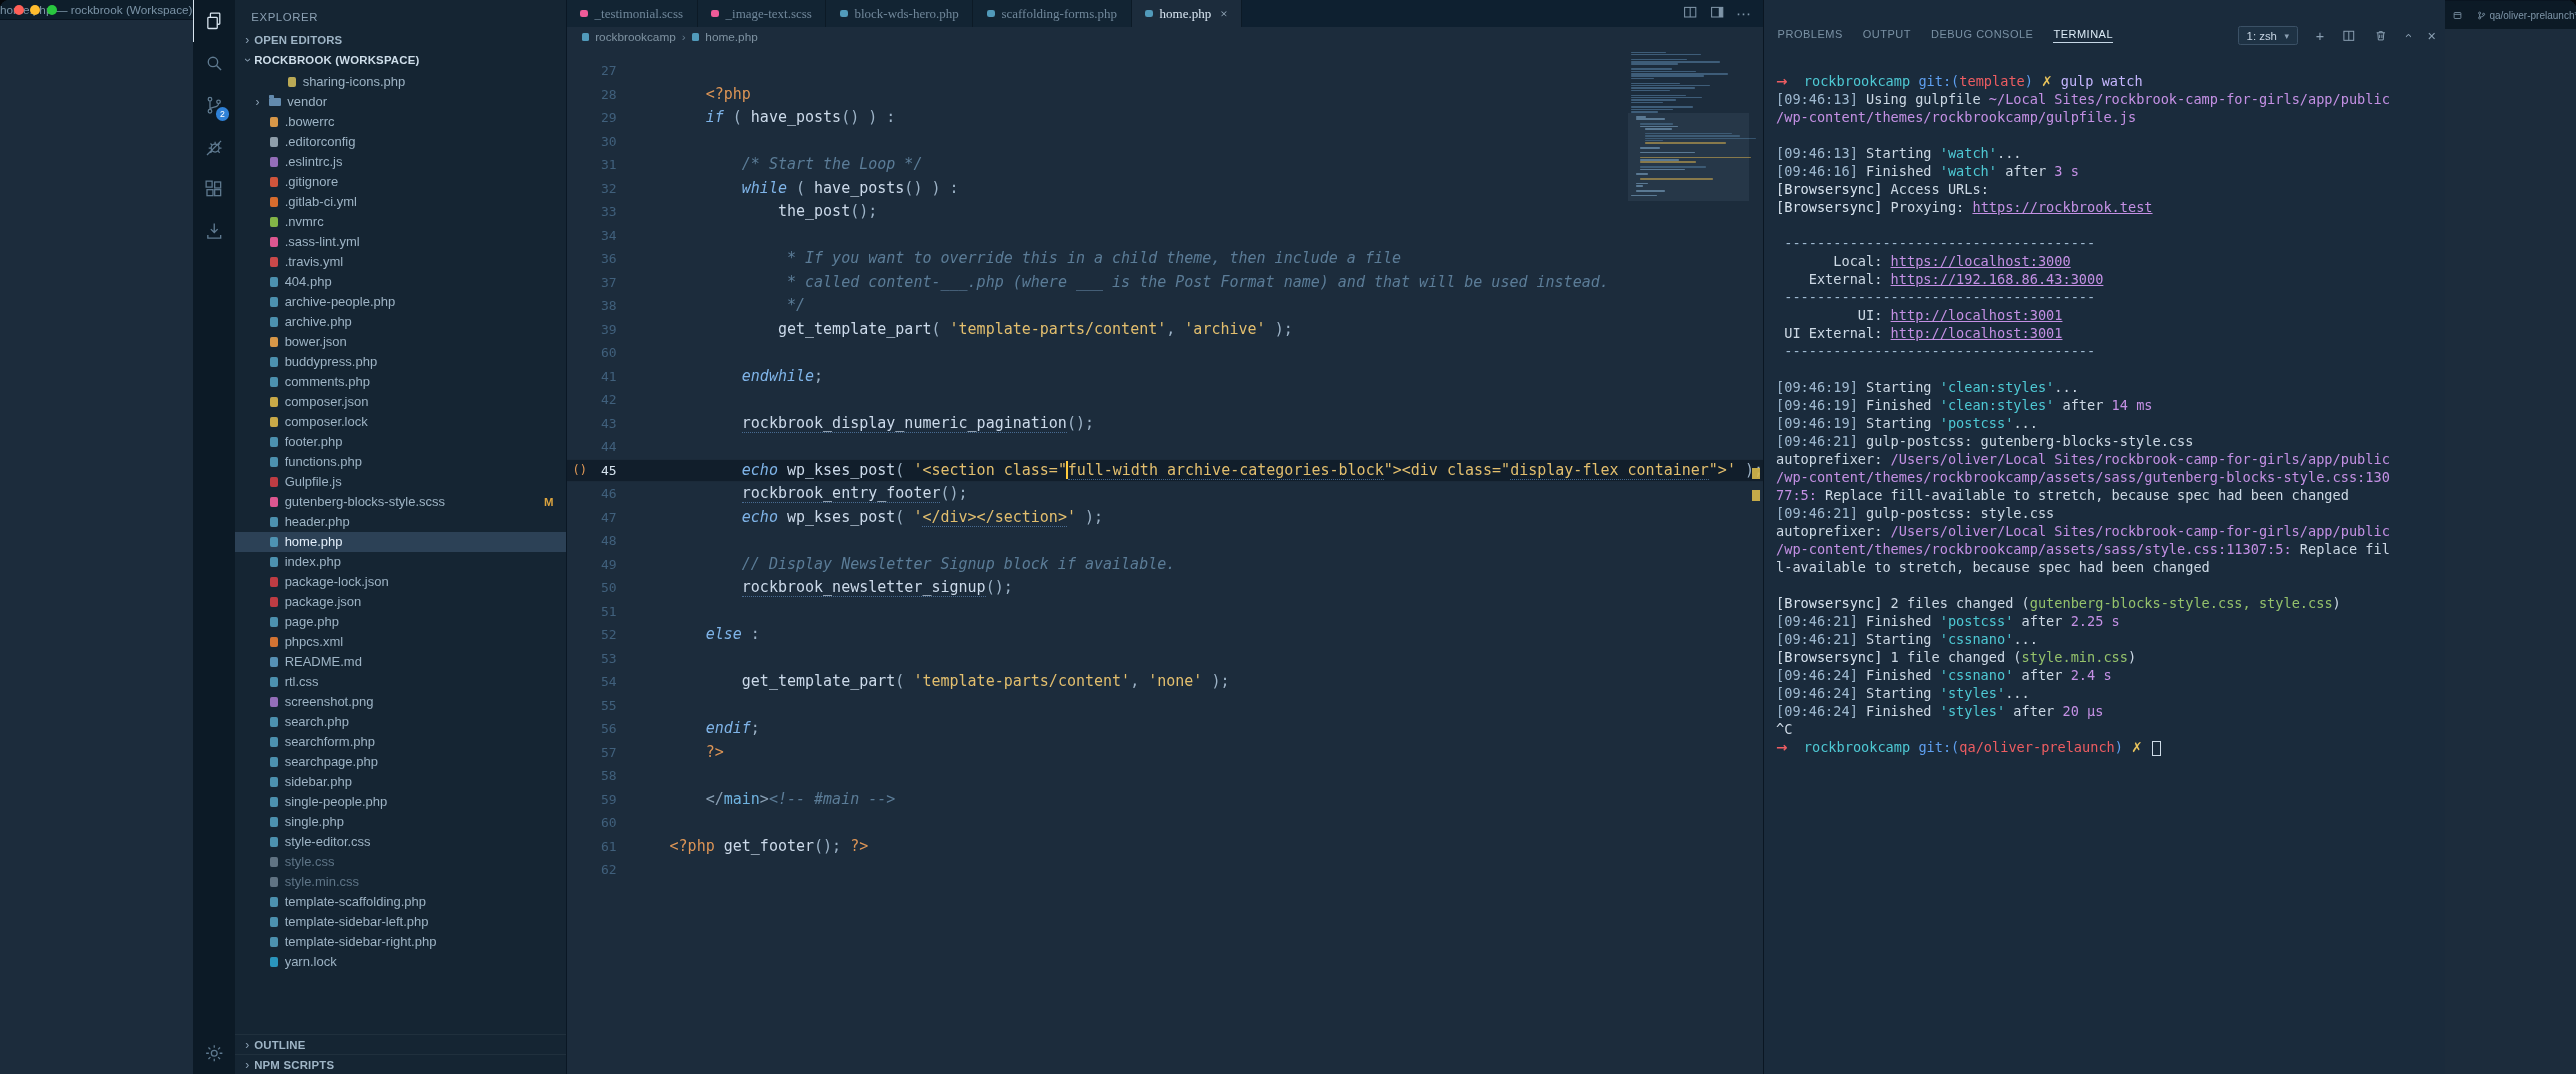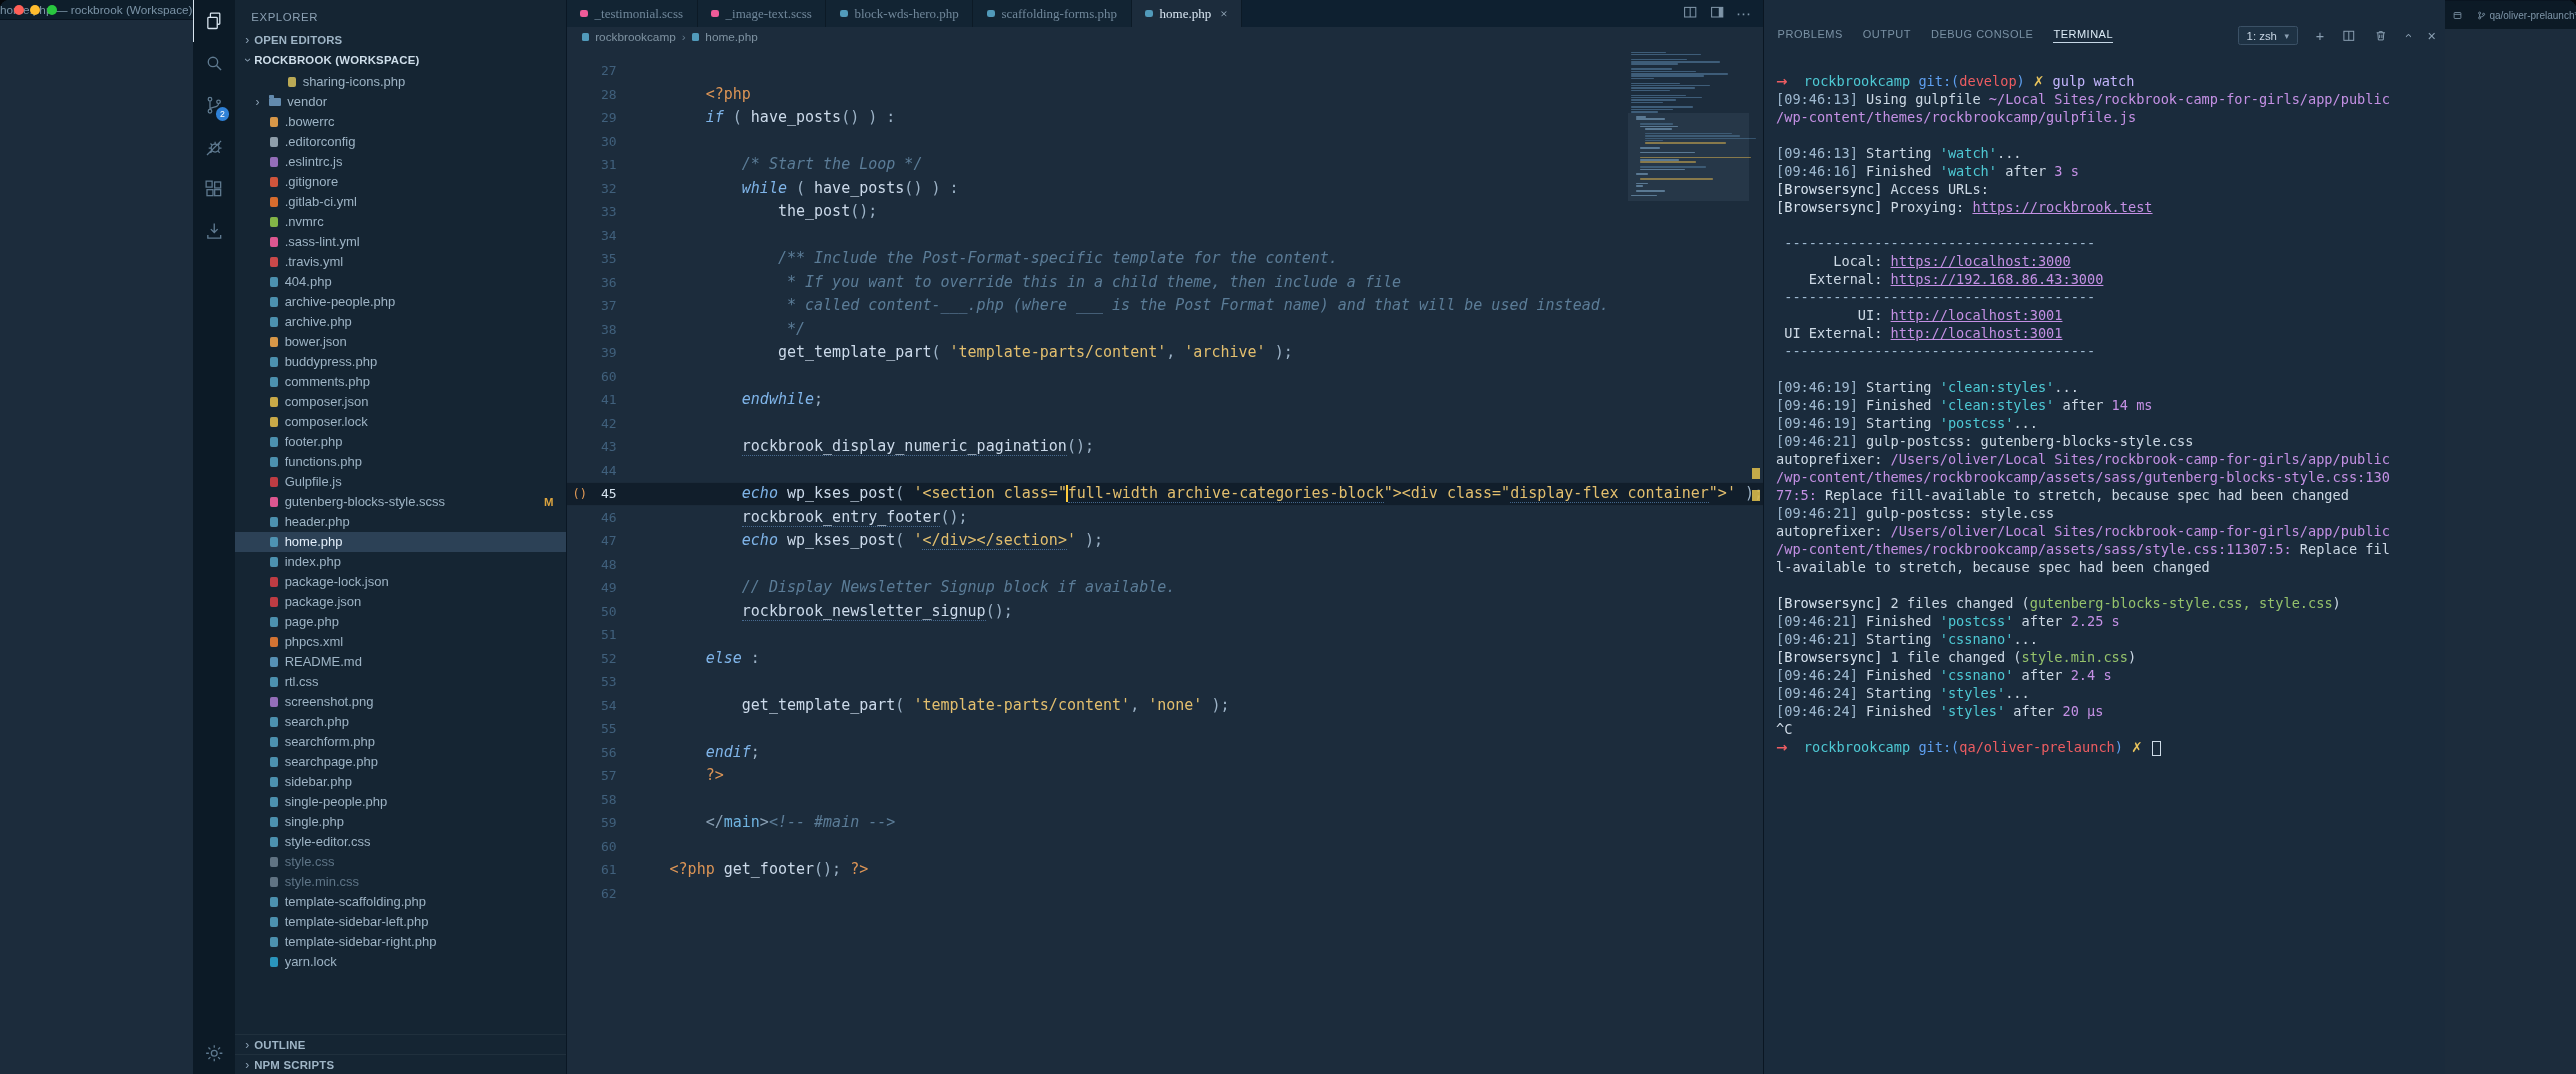--- a/index.html
+++ b/index.html
@@ -550,26 +550,20 @@
               <span class="ltext"><span>            </span><span class="tk-fn">the_post</span><span class="tk-pun">();</span></span>
             </div>
             <div class="code-line">
               <span class="gutter">
                 <span class="lnum">34</span>
               </span>
               <span class="ltext"></span>
             </div>
             <div class="code-line">
               <span class="gutter">
-                <span class="lnum">35</span>
-              </span>
-              <span class="ltext"><span>            </span><span class="tk-cmt">/** Include the Post-Format-specific template for the content.</span></span>
-            </div>
-            <div class="code-line">
-              <span class="gutter">
                 <span class="lnum">36</span>
               </span>
               <span class="ltext"><span>            </span><span class="tk-cmt"> * If you want to override this in a child theme, then include a file</span></span>
             </div>
             <div class="code-line">
               <span class="gutter">
                 <span class="lnum">37</span>
               </span>
               <span class="ltext"><span>            </span><span class="tk-cmt"> * called content-___.php (where ___ is the Post Format name) and that will be used instead.</span></span>
             </div>
@@ -822,21 +816,21 @@
           <span class="pa">
             <svg viewBox="0 0 18 18" fill="none" stroke="currentColor" stroke-width="1.3">
                 <path d="M3.5 5h11 M7 5V3.5h4V5 M5 5l.8 9.5h6.4L13 5 M7.5 7.5v4.5 M10.5 7.5v4.5"></path>
               </svg>
           </span>
           <span class="pa chevup">›</span>
           <span class="pa txt">×</span>
         </div>
       </div>
       <div class="terminal">
-          <div class="trow"><span class="tm-arrow">→</span><span class="tm-txt">  </span><span class="tm-host">rockbrookcamp</span><span class="tm-txt"> </span><span class="tm-git">git:(</span><span class="tm-branch">develop</span><span class="tm-git">)</span><span class="tm-txt"> </span><span class="tm-x">✗</span><span class="tm-txt"> </span><span class="tm-cmd">gulp watch</span></div>
+          <div class="trow"><span class="tm-arrow">→</span><span class="tm-txt">  </span><span class="tm-host">rockbrookcamp</span><span class="tm-txt"> </span><span class="tm-git">git:(</span><span class="tm-branch">template</span><span class="tm-git">)</span><span class="tm-txt"> </span><span class="tm-x">✗</span><span class="tm-txt"> </span><span class="tm-cmd">gulp watch</span></div>
           <div class="trow"><span class="tm-time">[09:46:13]</span><span class="tm-txt"> Using gulpfile </span><span class="tm-path">~/Local Sites/rockbrook-camp-for-girls/app/public</span></div>
           <div class="trow"><span class="tm-path">/wp-content/themes/rockbrookcamp/gulpfile.js</span></div>
           <div class="trow"></div>
           <div class="trow"><span class="tm-time">[09:46:13]</span><span class="tm-txt"> Starting </span><span class="tm-task">'watch'</span><span class="tm-txt">...</span></div>
           <div class="trow"><span class="tm-time">[09:46:16]</span><span class="tm-txt"> Finished </span><span class="tm-task">'watch'</span><span class="tm-txt"> after </span><span class="tm-dur">3 s</span></div>
           <div class="trow"><span class="tm-label">[Browsersync]</span><span class="tm-txt"> Access URLs:</span></div>
           <div class="trow"><span class="tm-label">[Browsersync]</span><span class="tm-txt"> Proxying: </span><span class="tm-url">https://rockbrook.test</span></div>
           <div class="trow"></div>
           <div class="trow"><span class="tm-dash"> --------------------------------------</span></div>
           <div class="trow"><span class="tm-txt">       Local: </span><span class="tm-url">https://localhost:3000</span></div>

